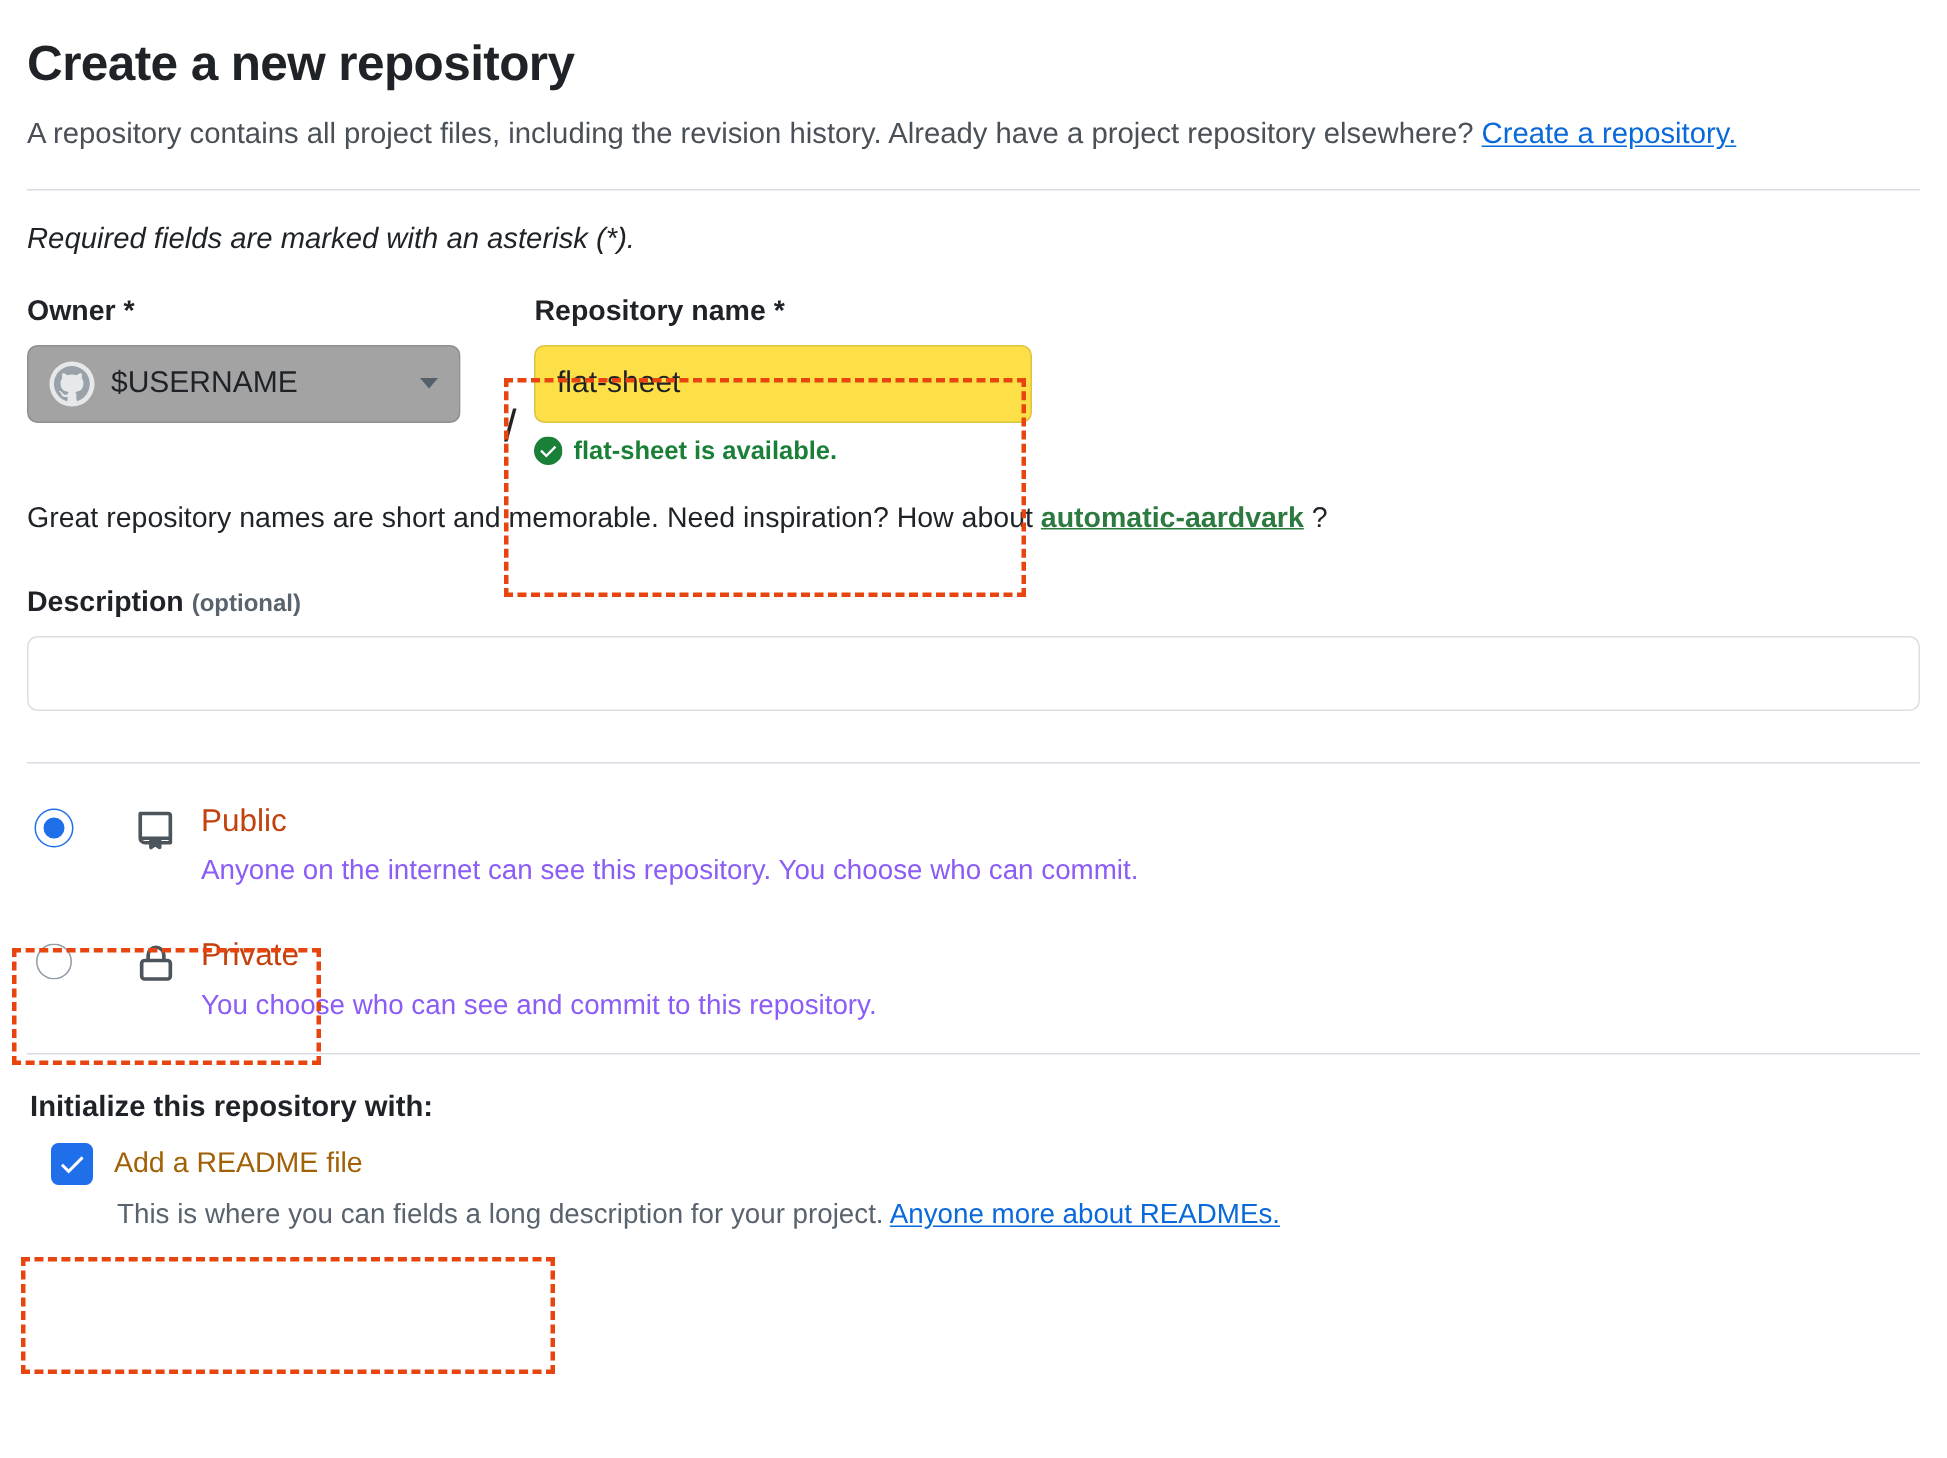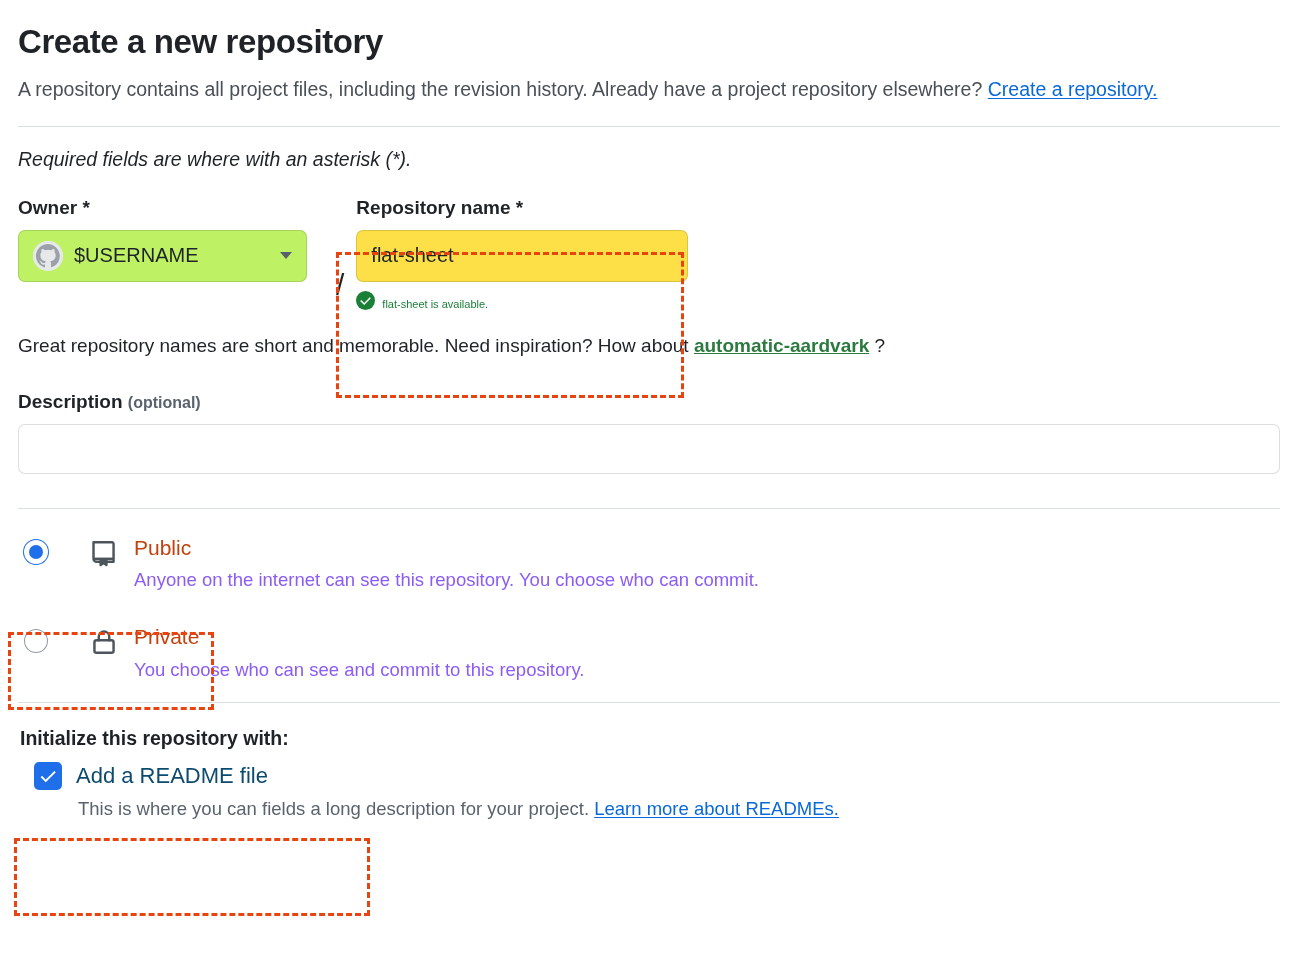--- a/index.html
+++ b/index.html
@@ -69,21 +69,21 @@
     color: #1f2328;
     display: block;
     margin-bottom: 11px;
   }
   .owner-select {
     display: flex;
     align-items: center;
     gap: 11px;
     height: 52px;
     padding: 0 14px;
-    background: #bef264;
+    background: #a3a3a3;
     border: 1px solid rgba(31,35,40,0.15);
     border-radius: 7px;
     width: 289px;
     cursor: pointer;
   }
   .avatar {
     width: 30px; height: 30px;
     border-radius: 50%;
     background: #e8eaed;
     display: flex; align-items: center; justify-content: center;
@@ -129,25 +129,25 @@
     border-radius: 7px;
     background: #fde047;
     font-size: 20px;
     font-family: "Liberation Sans", sans-serif;
     color: #1f2328;
     padding: 0 14px;
     outline: none;
   }
   .avail {
     display: flex;
-    align-items: flex-end;
+    align-items: flex-start;
     gap: 7px;
     margin-top: 9px;
-    font-size: 11px;
-    font-weight: normal;
+    font-size: 17px;
+    font-weight: bold;
     color: #1a7f37;
   }
   .check-circle { flex: 0 0 auto; display: block; }
 
   
   .suggestion {
     font-size: 19px;
     color: #1f2328;
     margin-top: 23px;
   }
@@ -245,22 +245,22 @@
   }
   .checkbox {
     width: 28px; height: 28px;
     border-radius: 5px;
     background: #1f6feb;
     display: flex; align-items: center; justify-content: center;
     flex: 0 0 auto;
     cursor: pointer;
   }
   .check-label {
-    font-size: 22px;
-    color: #0c4a6e;
+    font-size: 19px;
+    color: #a16207;
   }
   .init-help {
     font-size: 18.5px;
     color: #59636e;
     margin: 8px 0 0 60px;
   }
 
   
   .anno {
     position: absolute;
@@ -276,21 +276,21 @@
 <body>
 
 <div class="page">
 
   <h1 class="title">Create a new repository</h1>
 
   <p class="subtitle"><span>A repository contains all project files, including the revision history. Already have a project repository elsewhere? </span><a href="#" class="link-blue">Create a repository.</a></p>
 
   <hr class="rule rule-1">
 
-  <p class="required-note">Required fields are where with an asterisk (*).</p>
+  <p class="required-note">Required fields are marked with an asterisk (*).</p>
 
   <div class="field-row">
 
     <div class="owner-col">
       <span class="field-label">Owner *</span>
       <div class="owner-select">
         <span class="avatar">
           <svg width="30" height="30" viewBox="0 0 16 16" aria-hidden="true">
             <circle cx="8" cy="8" r="8" fill="#e6e8ea"></circle>
             <path fill="#9aa1a9" d="M8 1.6a6.4 6.4 0 0 0-2.02 12.48c.32.06.44-.14.44-.31v-1.2c-1.78.39-2.16-.76-2.16-.76-.29-.75-.71-.95-.71-.95-.58-.4.04-.39.04-.39.64.04.98.66.98.66.57.98 1.5.7 1.87.53.06-.41.22-.7.4-.86-1.42-.16-2.92-.71-2.92-3.17 0-.7.25-1.27.66-1.72-.07-.16-.29-.81.06-1.69 0 0 .54-.17 1.76.66a6.1 6.1 0 0 1 3.2 0c1.22-.83 1.76-.66 1.76-.66.35.88.13 1.53.06 1.69.41.45.66 1.02.66 1.72 0 2.47-1.5 3.01-2.93 3.17.23.2.43.58.43 1.18v1.75c0 .17.12.37.44.31A6.4 6.4 0 0 0 8 1.6z"></path>
@@ -364,20 +364,20 @@
   <div class="init-section">
     <div class="init-heading">Initialize this repository with:</div>
     <div class="check-row">
       <span class="checkbox">
         <svg width="20" height="20" viewBox="0 0 16 16">
           <path d="M13.1 3.9 6.2 10.8 3.2 7.8l-1.1 1.1 4.1 4.1 8-8z" fill="#ffffff"></path>
         </svg>
       </span>
       <span class="check-label">Add a README file</span>
     </div>
-    <p class="init-help"><span>This is where you can fields a long description for your project. </span><a href="#" class="link-blue">Learn more about READMEs.</a></p>
+    <p class="init-help"><span>This is where you can fields a long description for your project. </span><a href="#" class="link-blue">Anyone more about READMEs.</a></p>
   </div>
 
   <div class="anno anno-repo"></div>
   <div class="anno anno-public"></div>
   <div class="anno anno-init"></div>
 
 </div>
 
 </body></html>

